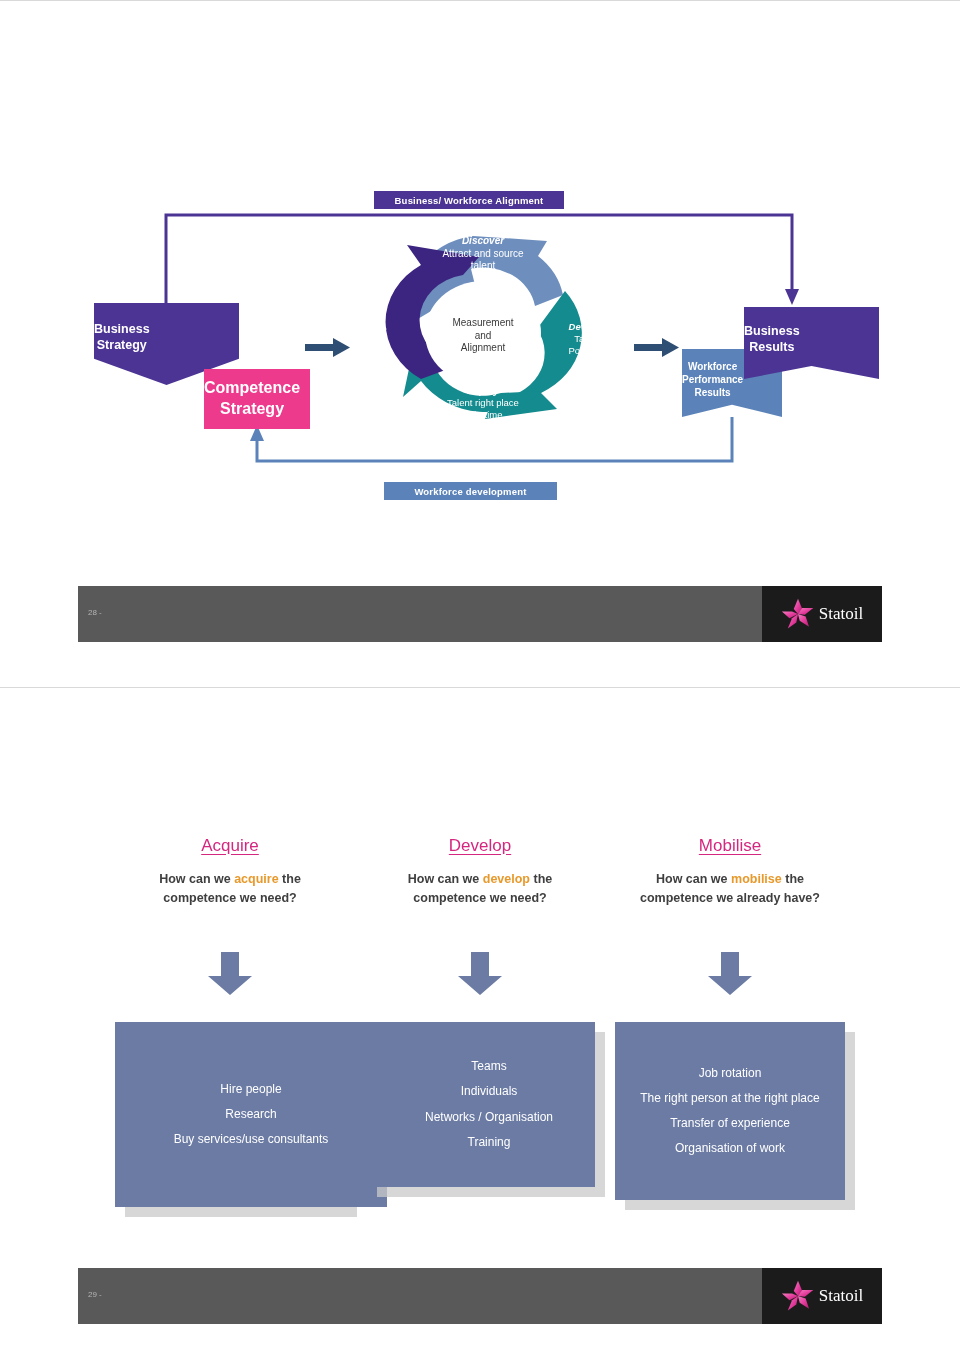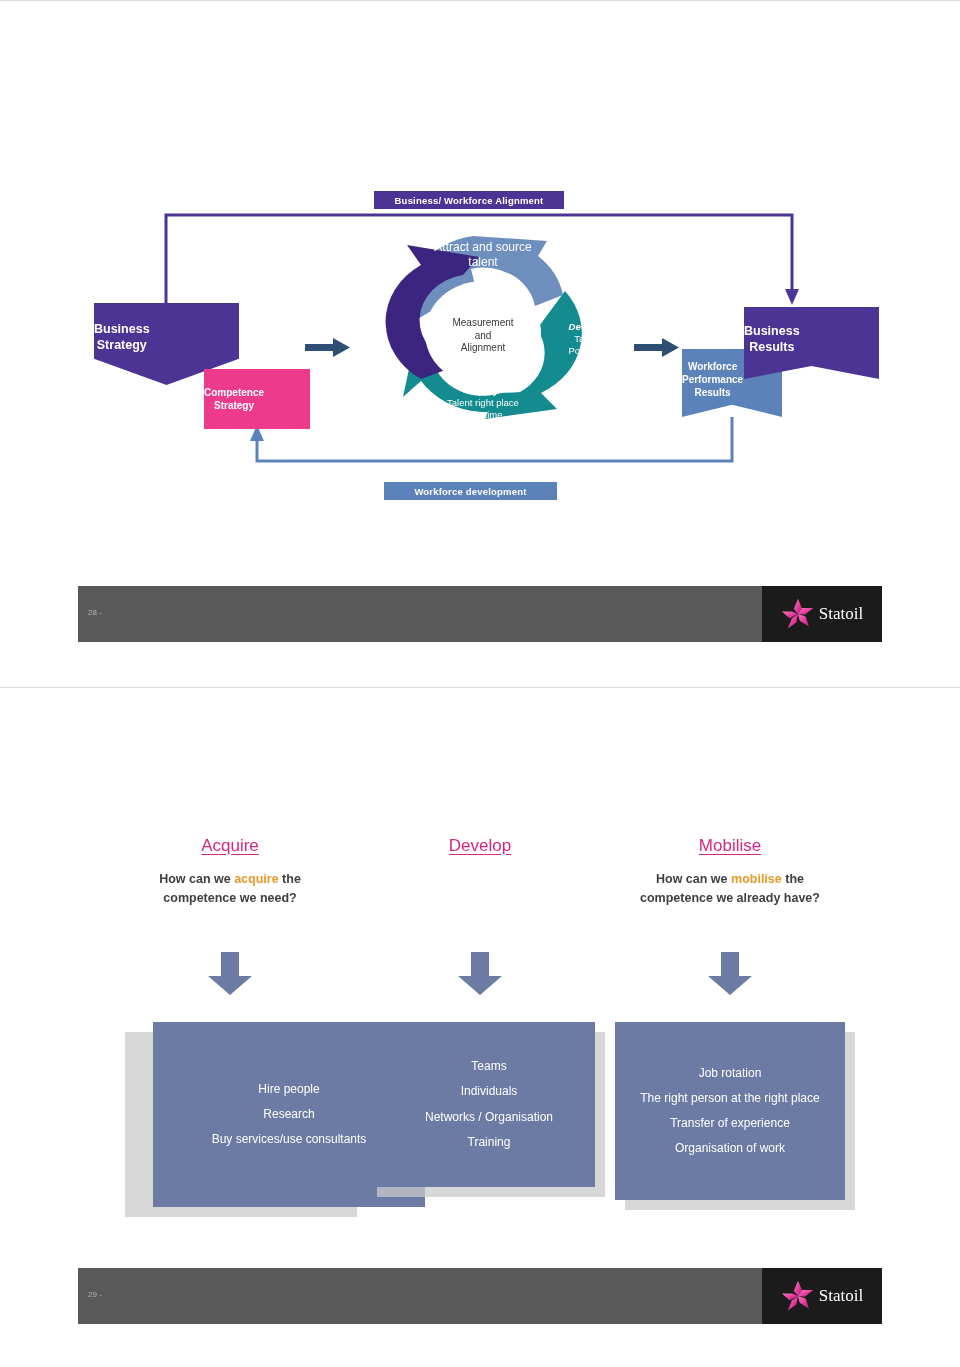--- a/index.html
+++ b/index.html
@@ -75,21 +75,21 @@
     left: 16px; top: 122px; width: 145px; height: 82px;
     background: #4C3494;
     clip-path: polygon(0 0, 100% 0, 100% 68%, 50% 100%, 0 68%);
     font-size: 12.5px;
   }
   .biz-strategy .txt { margin-bottom: 14px; }
 
   .comp-strategy {
     left: 126px; top: 188px; width: 106px; height: 60px;
     background: #ED3A8C;
-    font-size: 10px;
+    font-size: 16px;
   }
 
   .biz-results {
     left: 666px; top: 126px; width: 135px; height: 72px;
     background: #4C3494;
     clip-path: polygon(0 0, 100% 0, 100% 100%, 50% 82%, 0 100%);
     font-size: 12.5px;
   }
   .biz-results .txt { margin-bottom: 8px; }
 
@@ -106,21 +106,21 @@
   .wheel svg { display: block; }
 
   .wlabel {
     position: absolute;
     text-align: center;
     line-height: 1.25;
     pointer-events: none;
   }
   .wlabel b { display: block; font-style: italic; }
 
-  .lbl-discover { left: 80px; top: 2px; width: 140px; color: #ffffff; font-size: 12px; }
+  .lbl-discover { left: 80px; top: 12px; width: 140px; color: #ffffff; font-size: 10px; }
   .lbl-define   { left: 6px;  top: 100px; width: 66px;  color: #ffffff; font-size: 9.5px; }
   .lbl-develop  { left: 218px; top: 98px; width: 72px;  color: #ffffff; font-size: 9.5px; }
   .lbl-deploy   { left: 78px; top: 162px; width: 144px; color: #ffffff; font-size: 9.5px; }
   .lbl-center   { left: 88px; top: 94px; width: 124px; color: #3a3a3a; font-size: 10px; }
 
   
   .footer {
     position: absolute;
     left: 78px;
     width: 804px;
@@ -206,21 +206,21 @@
     box-sizing: border-box;
     padding: 4px 8px;
   }
   .box div { margin: 6px 0; }
   .boxshadow {
     position: absolute;
     background: #c9c9c9;
     opacity: .75;
   }
 
-  .b1 { left: 10px;  top: 0px;  width: 272px; height: 185px; margin-left: 38px; }
+  .b1 { left: 10px;  top: 0px;  width: 272px; height: 185px; }
   .b2 { left: 262px; top: 0px;  width: 228px; height: 165px; padding-left: 24px; }
   .b3 { left: 510px; top: 0px;  width: 230px; height: 178px; }
 </style>
 </head>
 <body>
 
 <div class="page" id="page-28">
 
   <div class="slide28-canvas">
 
@@ -382,20 +382,23 @@
 
   <div class="col">
     <div class="col-h">Acquire</div>
     <div class="col-q">
       <span>How can we </span><span class="kw">acquire</span><span> the competence we need?</span>
     </div>
   </div>
 
   <div class="col">
     <div class="col-h">Develop</div>
+    <div class="col-q">
+      <span>How can we </span><span class="kw">develop</span><span> the competence we need?</span>
+    </div>
   </div>
 
   <div class="col">
     <div class="col-h">Mobilise</div>
     <div class="col-q">
       <span>How can we </span><span class="kw">mobilise</span><span> the competence we already have?</span>
     </div>
   </div>
 </div>
 

